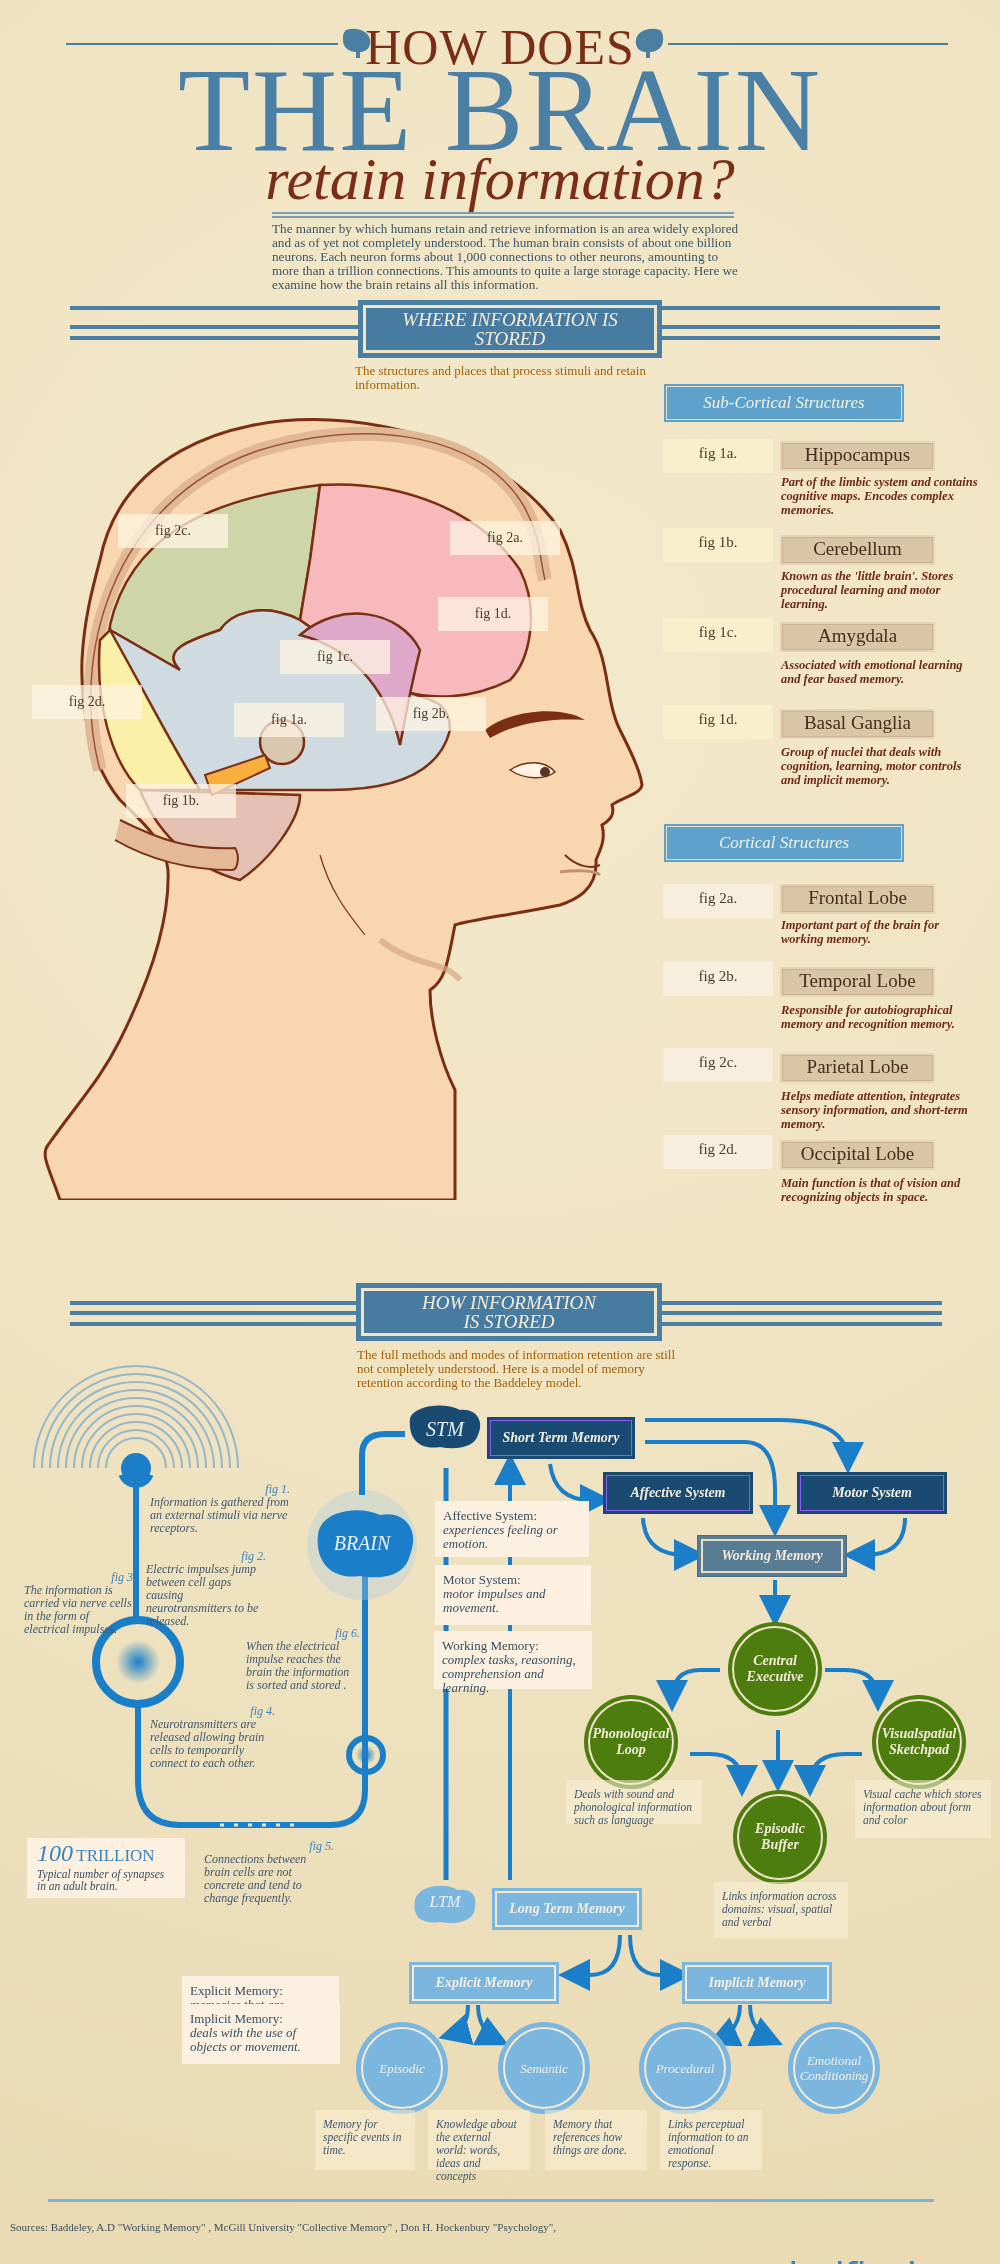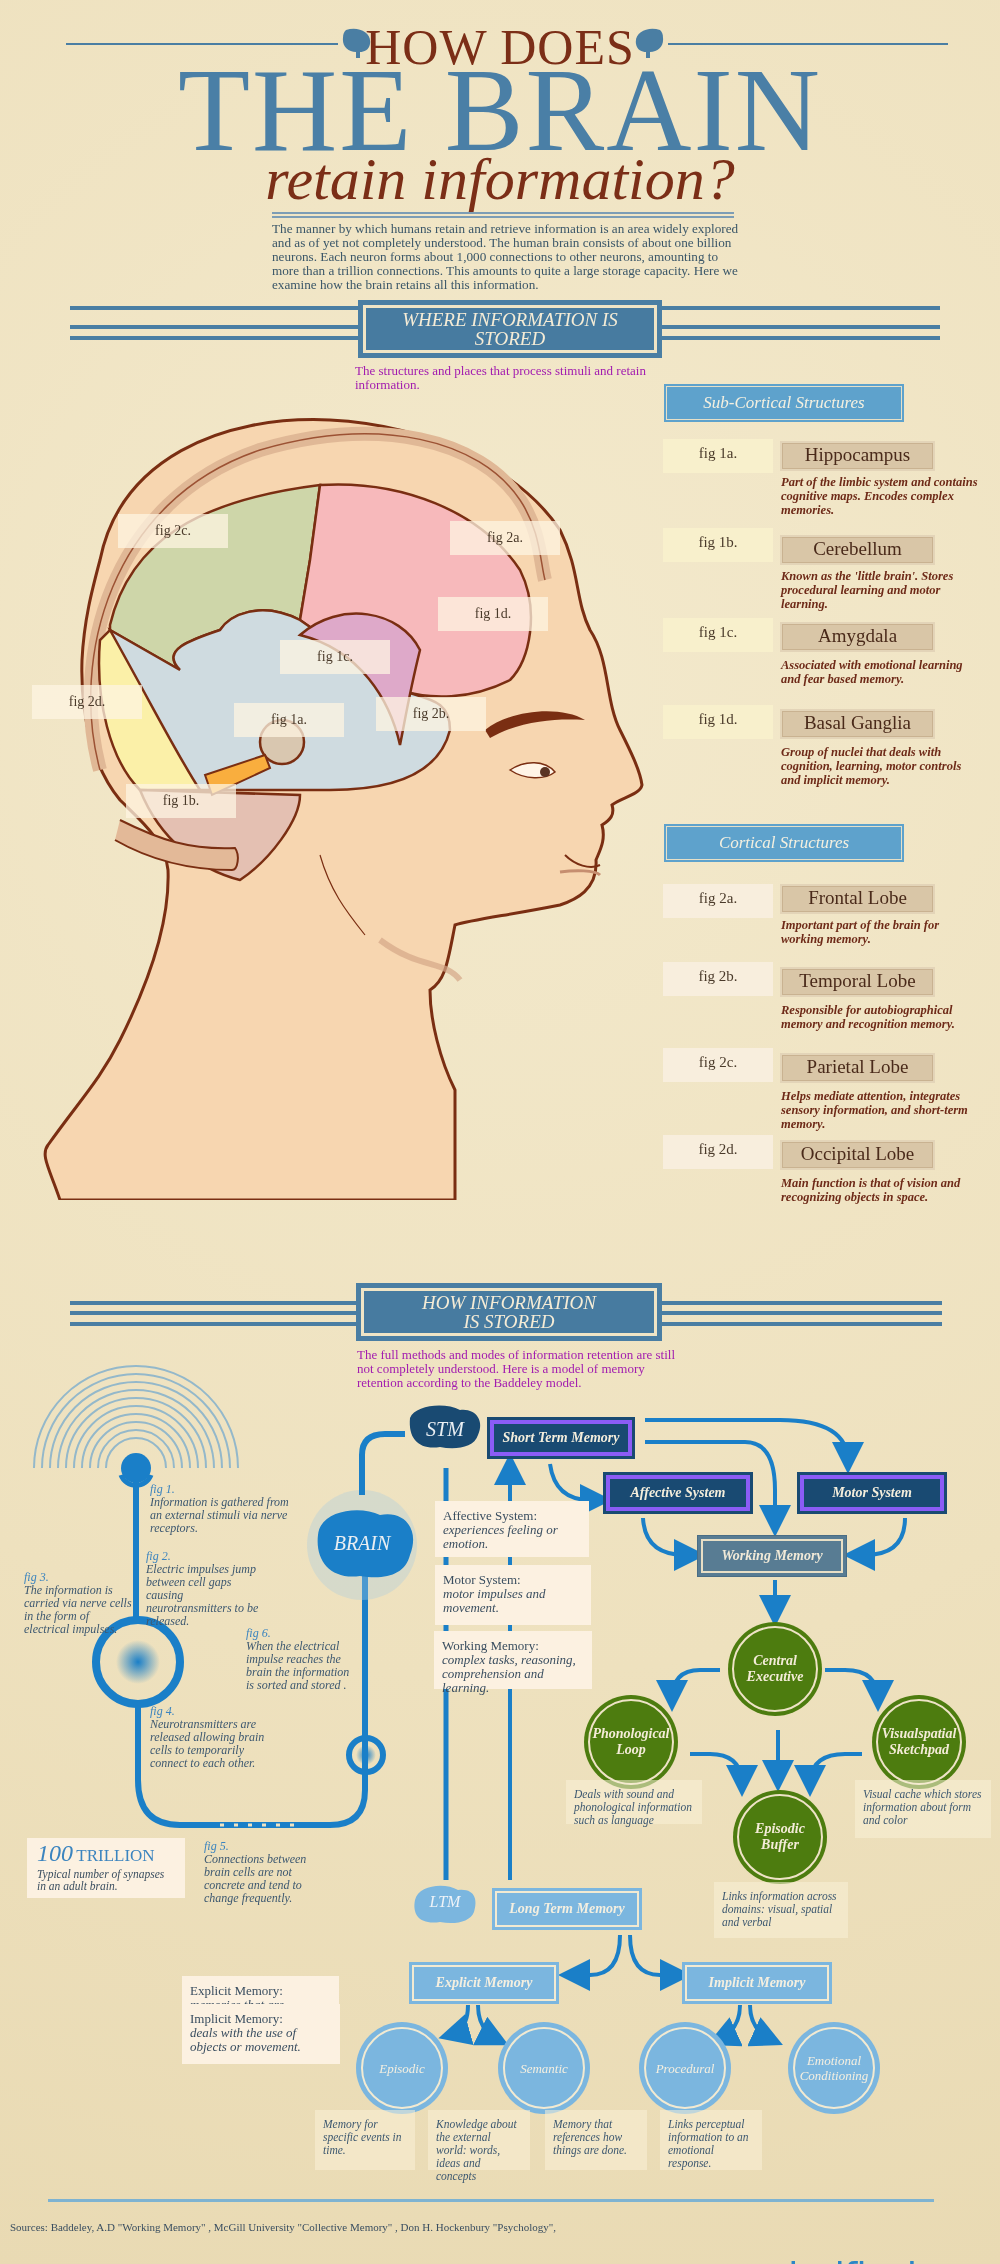--- a/index.html
+++ b/index.html
@@ -21,38 +21,38 @@
   .the-brain { position: absolute; left: 0; width: 1000px; top: 52px; text-align: center; font-size: 118px; color: #4a7fa6; letter-spacing: 2px; line-height: 1; }
   .retain { position: absolute; left: 0; width: 1000px; top: 145px; text-align: center; font-size: 60px; font-style: italic; color: #7b2e17; }
   .double-rule { position: absolute; left: 272px; width: 462px; top: 212px; height: 6px; border-top: 2px solid #7d9db5; border-bottom: 2px solid #7d9db5; }
   .intro { position: absolute; left: 272px; top: 222px; width: 470px; font-size: 13.2px; line-height: 14px; color: #3a5668; }
 
   
   .sec-lines { position: absolute; }
   .sec-lines div { position: absolute; left: 0; right: 0; height: 4px; background: #4a7ea3; }
   .sec-box { position: absolute; background: #4a7ea3; padding: 5px; }
   .sec-box-inner { border: 3px solid #f0e5c6; background: #477ba0; height: 100%; display: flex; align-items: center; justify-content: center; text-align: center; color: #f5ecd6; font-style: italic; font-size: 19px; line-height: 19px; }
-  .sec-sub { position: absolute; font-size: 13px; line-height: 14px; color: #a21caf; }
+  .sec-sub { position: absolute; font-size: 13px; line-height: 14px; color: #a16207; }
 
   
   .cat-header { position: absolute; left: 664px; width: 240px; height: 38px; background: #5ea2cc; border: 2px solid #5ea2cc; }
   .cat-header-inner { border: 1px solid #e6e0c8; height: 100%; display: flex; align-items: center; justify-content: center; color: #f4f0e0; font-style: italic; font-size: 17px; }
   .fig-tag { position: absolute; left: 663px; width: 110px; height: 34px; background: #f8f0cc; font-size: 15px; color: #4a3a2a; text-align: center; line-height: 28px; }
   .fig-tag.cortical { background: #f8eedd; }
   .struct-name { position: absolute; left: 780px; width: 155px; height: 30px; background: #d9c6a7; border: 2px solid #e3d4b8; box-shadow: inset 0 0 0 1px #c9b291; font-size: 19px; color: #4a2a1a; text-align: center; line-height: 24px; }
   .struct-desc { position: absolute; left: 781px; width: 200px; font-size: 12.5px; line-height: 14px; font-style: italic; font-weight: bold; color: #6e2a18; }
 
   
   .head-label { position: absolute; width: 110px; height: 34px; background: rgba(253,244,226,0.75); font-size: 14px; color: #4a3a2a; text-align: center; line-height: 34px; }
 
   
   .note { position: absolute; font-style: italic; font-size: 12px; line-height: 13px; color: #3d5870; }
-  .note .fig { color: #3b84bf; display: block; }
+  .note .fig { color: #3b84bf; display: block; text-align: right; }
   .dark-box { position: absolute; background: #194a72; padding: 3px; }
-  .dark-box-inner { border: 4px solid #8b5cf6; height: 100%; display: flex; align-items: center; justify-content: center; color: #f4eedc; font-weight: bold; font-style: italic; font-size: 14px; }
+  .dark-box-inner { border: 1px solid #8b5cf6; height: 100%; display: flex; align-items: center; justify-content: center; color: #f4eedc; font-weight: bold; font-style: italic; font-size: 14px; }
   .wm-box { position: absolute; background: #587c93; padding: 3px; border: 1px solid #4a6d85; }
   .wm-box-inner { border: 2px solid #e8dfc6; height: 100%; display: flex; align-items: center; justify-content: center; color: #f1ead8; font-weight: bold; font-style: italic; font-size: 14px; }
   .circle-dark { position: absolute; border-radius: 50%; background: #4d7c0f; padding: 4px; }
   .circle-dark-inner { width: 100%; height: 100%; border-radius: 50%; border: 2px solid #eee3c6; display: flex; align-items: center; justify-content: center; text-align: center; color: #f4ecd8; font-weight: bold; font-style: italic; font-size: 14px; line-height: 16px; }
   .light-box { position: absolute; background: #7bb6df; padding: 3px; }
   .light-box-inner { border: 2px solid #f2ead2; height: 100%; display: flex; align-items: center; justify-content: center; color: #f4efe0; font-weight: bold; font-style: italic; font-size: 14px; }
   .circle-light { position: absolute; border-radius: 50%; background: #7bb6df; padding: 5px; }
   .circle-light-inner { width: 100%; height: 100%; border-radius: 50%; border: 2px solid #f2ead2; display: flex; align-items: center; justify-content: center; text-align: center; color: #f4efe0; font-style: italic; font-size: 13px; line-height: 15px; }
   .cream-box { position: absolute; background: #fcf1e1; padding: 8px 8px; font-size: 13px; line-height: 14px; color: #3a4e60; }
   .cream-box .lbl { display: block; }

